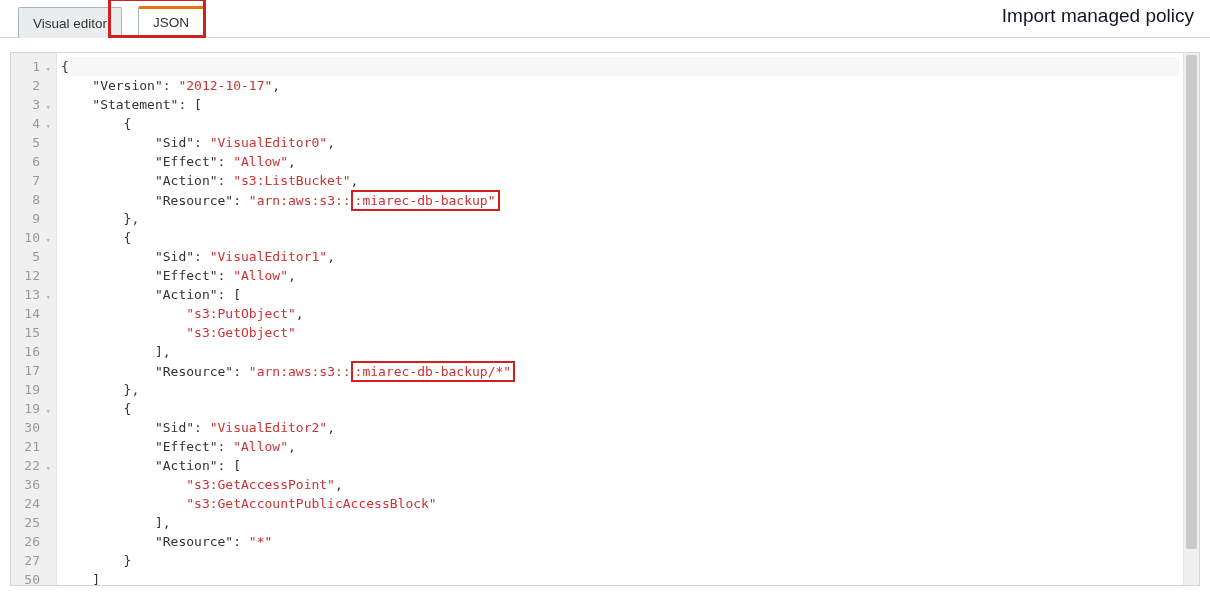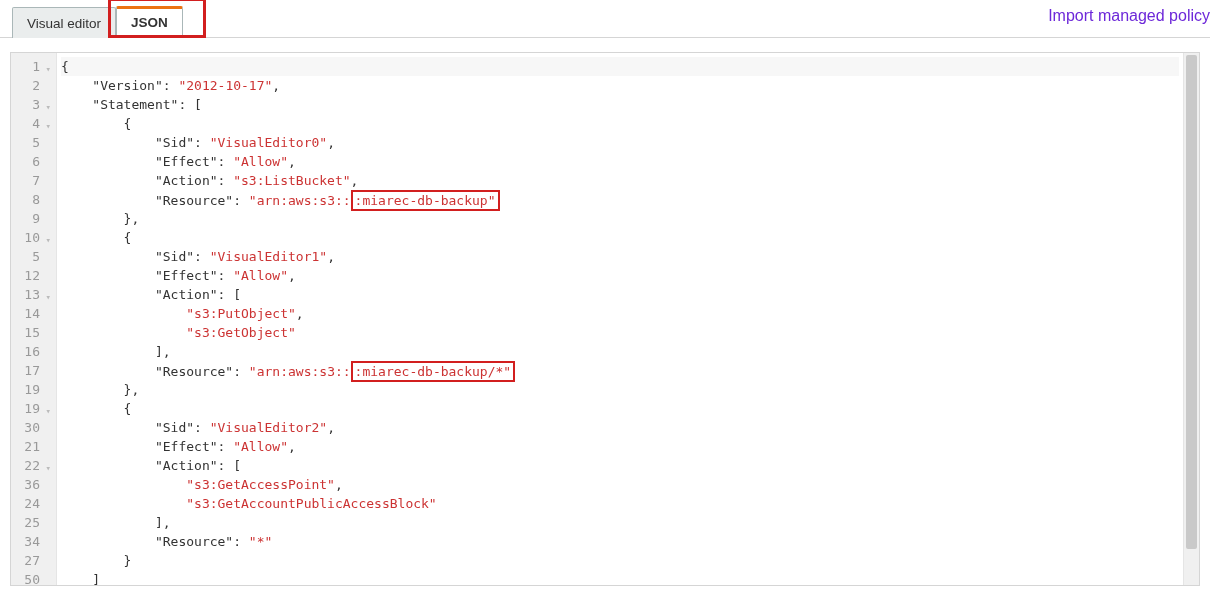--- a/index.html
+++ b/index.html
@@ -8,52 +8,54 @@
     font-size: 13px;
     background: #fff;
     color: #333;
     width: 1210px;
   }
   .tabs-row {
     display: flex;
     align-items: flex-end;
     border-bottom: 1px solid #d5d5d5;
     height: 38px;
-    padding-left: 12px;
+    padding-left: 18px;
     position: relative;
+    gap: 16px;
   }
   .tab {
     padding: 8px 14px 7px;
     border: 1px solid #aab7b8;
     border-bottom: none;
     background: #eaeded;
     border-radius: 2px 2px 0 0;
     margin-right: 0px;
     cursor: pointer;
     font-size: 13.5px;
     color: #333;
     position: relative;
     top: 1px;
   }
   .tab.active {
     background: #fff;
     border-top: 3px solid #ec7211;
     padding-top: 6px;
-    font-weight: 700;
+    font-weight: 400;
     border-bottom: 1px solid #fff;
   }
   .tab-highlight {
     position: absolute;
     border: 3px solid #d21f1f;
     pointer-events: none;
   }
   .import-link {
     margin-left: auto;
-    color: #6d28d9;
-    font-size: 16px;
+    margin-right: 16px;
+    color: #0f172a;
+    font-size: 19px;
     cursor: pointer;
     align-self: center;
     padding-bottom: 6px;
   }
   .editor-wrap {
     border: 1px solid #d5d5d5;
     margin: 14px 10px 0 10px;
     display: flex;
     position: relative;
     height: 534px;
@@ -148,21 +150,21 @@
       <div class="gutter-line">16</div>
       <div class="gutter-line">17</div>
       <div class="gutter-line">19</div>
       <div class="gutter-line">19<span class="fold">▾</span></div>
       <div class="gutter-line">30</div>
       <div class="gutter-line">21</div>
       <div class="gutter-line">22<span class="fold">▾</span></div>
       <div class="gutter-line">36</div>
       <div class="gutter-line">24</div>
       <div class="gutter-line">25</div>
-      <div class="gutter-line">34</div>
+      <div class="gutter-line">26</div>
       <div class="gutter-line">27</div>
       <div class="gutter-line">50</div>
     </div>
   <div class="code" id="code"><div class="line active-line"><span class="pun">{</span></div><div class="line"><span class="pun">    </span><span class="key">"Version"</span><span class="pun">: </span><span class="str">"2012-10-17"</span><span class="pun">,</span></div><div class="line"><span class="pun">    </span><span class="key">"Statement"</span><span class="pun">: [</span></div><div class="line"><span class="pun">        {</span></div><div class="line"><span class="pun">            </span><span class="key">"Sid"</span><span class="pun">: </span><span class="str">"VisualEditor0"</span><span class="pun">,</span></div><div class="line"><span class="pun">            </span><span class="key">"Effect"</span><span class="pun">: </span><span class="str">"Allow"</span><span class="pun">,</span></div><div class="line"><span class="pun">            </span><span class="key">"Action"</span><span class="pun">: </span><span class="str">"s3:ListBucket"</span><span class="pun">,</span></div><div class="line"><span class="pun">            </span><span class="key">"Resource"</span><span class="pun">: </span><span class="str">"arn:aws:s3::</span><span class="str red-box">:miarec-db-backup"</span></div><div class="line"><span class="pun">        },</span></div><div class="line"><span class="pun">        {</span></div><div class="line"><span class="pun">            </span><span class="key">"Sid"</span><span class="pun">: </span><span class="str">"VisualEditor1"</span><span class="pun">,</span></div><div class="line"><span class="pun">            </span><span class="key">"Effect"</span><span class="pun">: </span><span class="str">"Allow"</span><span class="pun">,</span></div><div class="line"><span class="pun">            </span><span class="key">"Action"</span><span class="pun">: [</span></div><div class="line"><span class="pun">                </span><span class="str">"s3:PutObject"</span><span class="pun">,</span></div><div class="line"><span class="pun">                </span><span class="str">"s3:GetObject"</span></div><div class="line"><span class="pun">            ],</span></div><div class="line"><span class="pun">            </span><span class="key">"Resource"</span><span class="pun">: </span><span class="str">"arn:aws:s3::</span><span class="str red-box">:miarec-db-backup/*"</span></div><div class="line"><span class="pun">        },</span></div><div class="line"><span class="pun">        {</span></div><div class="line"><span class="pun">            </span><span class="key">"Sid"</span><span class="pun">: </span><span class="str">"VisualEditor2"</span><span class="pun">,</span></div><div class="line"><span class="pun">            </span><span class="key">"Effect"</span><span class="pun">: </span><span class="str">"Allow"</span><span class="pun">,</span></div><div class="line"><span class="pun">            </span><span class="key">"Action"</span><span class="pun">: [</span></div><div class="line"><span class="pun">                </span><span class="str">"s3:GetAccessPoint"</span><span class="pun">,</span></div><div class="line"><span class="pun">                </span><span class="str">"s3:GetAccountPublicAccessBlock"</span></div><div class="line"><span class="pun">            ],</span></div><div class="line"><span class="pun">            </span><span class="key">"Resource"</span><span class="pun">: </span><span class="str">"*"</span></div><div class="line"><span class="pun">        }</span></div><div class="line"><span class="pun">    ]</span></div></div>
   <div class="scrollbar">
     <div class="scrollbar-thumb"></div>
   </div>
 </div>
 
 </body></html>

